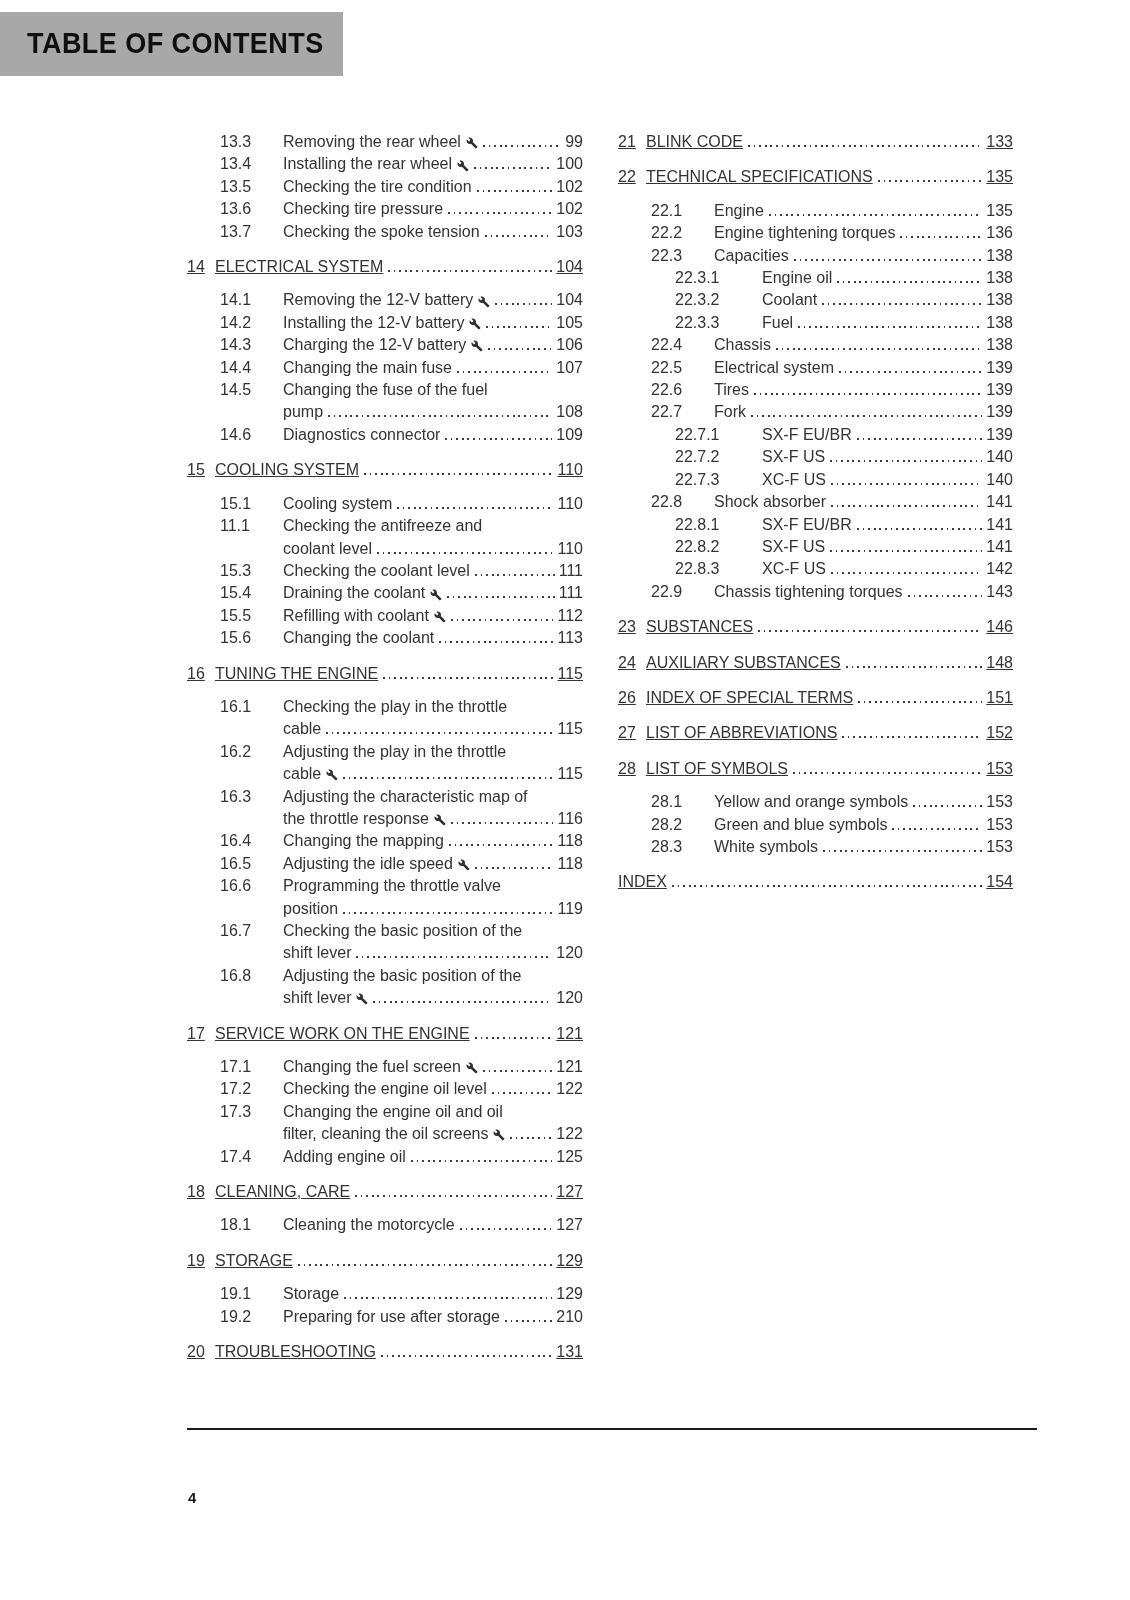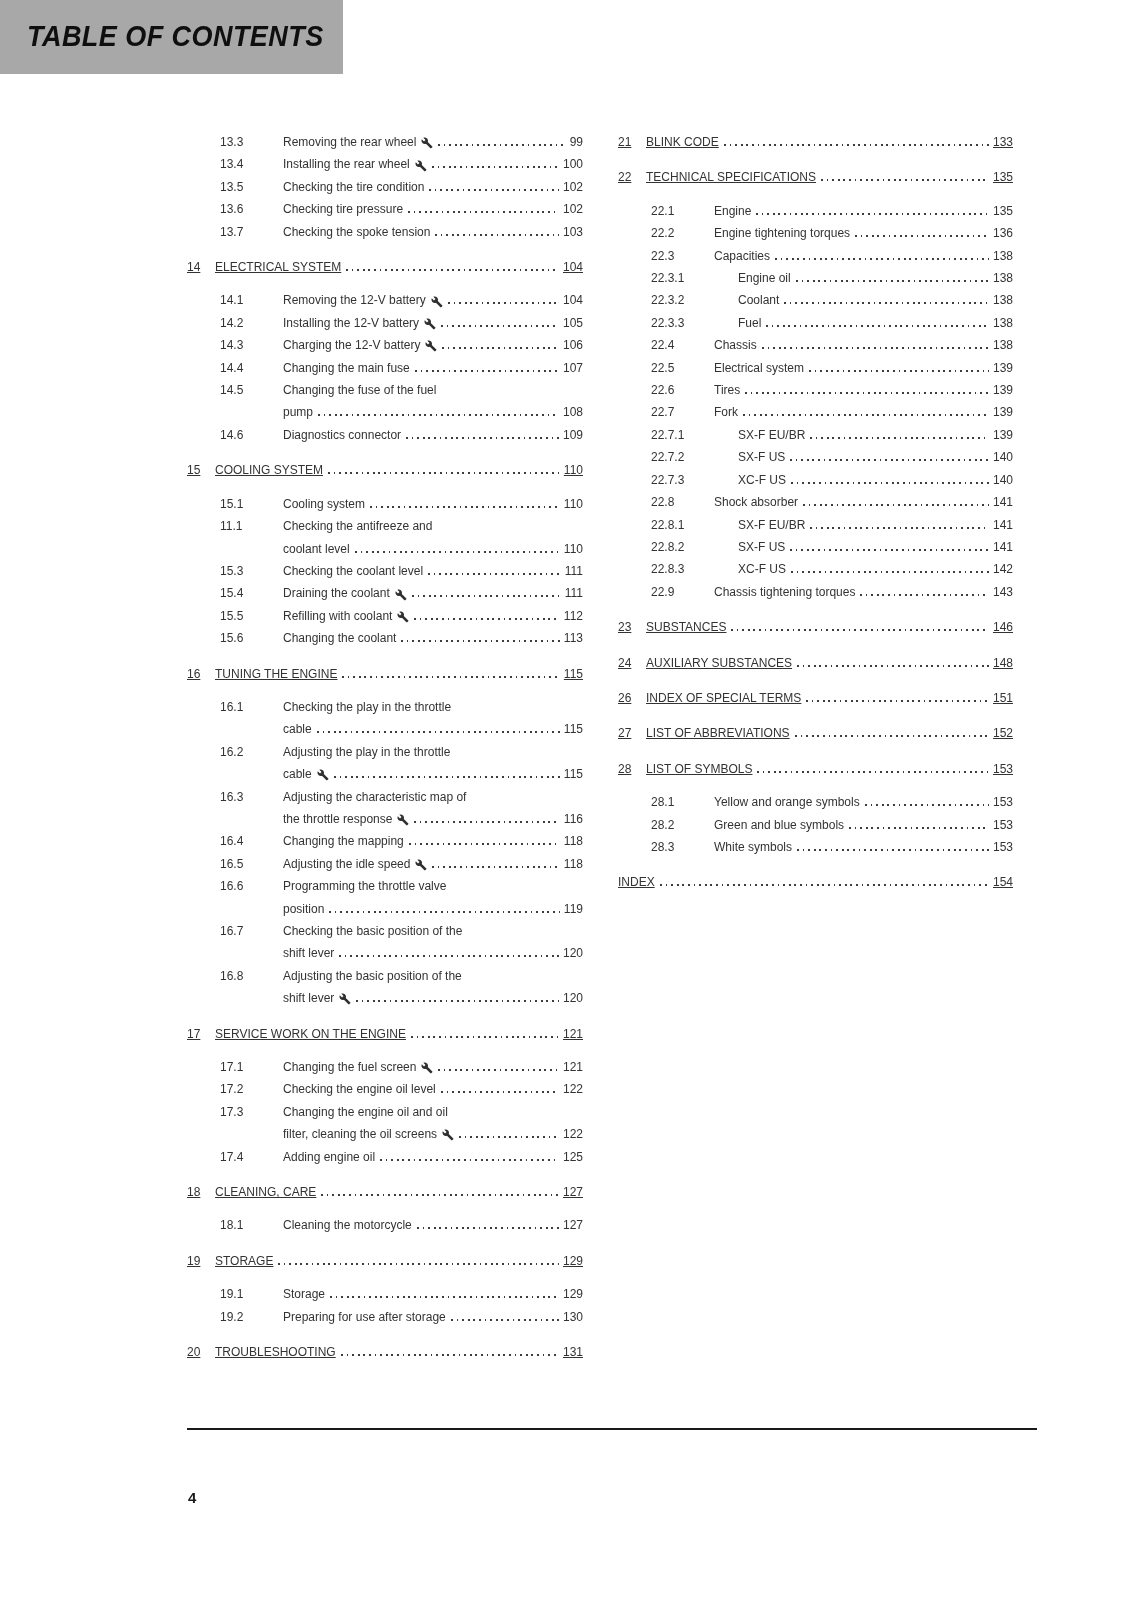--- a/index.html
+++ b/index.html
@@ -3,44 +3,43 @@
 <meta charset="utf-8">
 <style>
   html,body { margin:0; padding:0; }
   body {
     width:1130px; height:1600px; position:relative; background:#ffffff;
     font-family:"Liberation Sans","DejaVu Sans",sans-serif;
     color:var(--text,#333333);
     overflow:hidden;
   }
   .header-bar {
-    position:absolute; left:0; top:0; width:343px; height:74px;
+    position:absolute; left:0; top:12px; width:343px; height:64px;
     background:var(--header-bg,#a8a8a8);
-    font-style:italic;
   }
   .header-title {
     position:absolute; left:27px; top:50%;
     transform:translateY(-52%) scaleX(0.9); transform-origin:left center;
     font-size:30px; font-weight:bold; color:#0f0f0f;
     white-space:nowrap; letter-spacing:0.5px;
   }
   .col {
     position:absolute; top:131px; width:396px;
-    font-size:12px; line-height:22.4px;
+    font-size:16px; line-height:22.4px;
   }
   .col-left  { left:187px; }
   .col-right { left:618px; width:395px; }
   .row { display:flex; }
   .row.chapter, .row.index { margin:13px 0 11px;text-decoration:underline; }
   .col .row:first-child { margin-top:0; }
   .num { flex:0 0 auto; }
   .chapter > .num { width:28px; }
   .section, .subsection { padding-left:33px; }
   .section > .num { width:63px; }
-  .subsection > .num { width:87px; }
+  .subsection > .num { width:87px;margin-left:24px; }
   .body { flex:1 1 auto; min-width:0; }
   .line { display:flex; align-items:baseline; }
   .txt { flex:0 1 auto; white-space:nowrap; }
   .leader {
     flex:1 1 auto; height:2px; margin:0 4px 0 5px; min-width:12px;
     background:repeating-linear-gradient(90deg,#3d3d3d 0 1.8px,transparent 1.8px 5.6px);
   }
   .pg { flex:0 0 auto; }
   .wrench { flex:0 0 auto; width:12px; height:12px; margin-left:5px; align-self:center; transform:translateY(1px); }
   .wrench svg { display:block; width:12px; height:12px; fill:#2f2f2f; }
@@ -522,21 +521,21 @@
           <span class="pg">129</span>
         </div>
       </div>
     </div>
     <div class="row section">
       <span class="num">19.2</span>
       <div class="body">
         <div class="line">
           <span class="txt">Preparing for use after storage</span>
           <span class="leader"></span>
-          <span class="pg">130</span>
+          <span class="pg">210</span>
         </div>
       </div>
     </div>
     <div class="row chapter">
       <span class="num">20</span>
       <div class="body">
         <div class="line">
           <span class="txt">TROUBLESHOOTING</span>
           <span class="leader"></span>
           <span class="pg">131</span>

